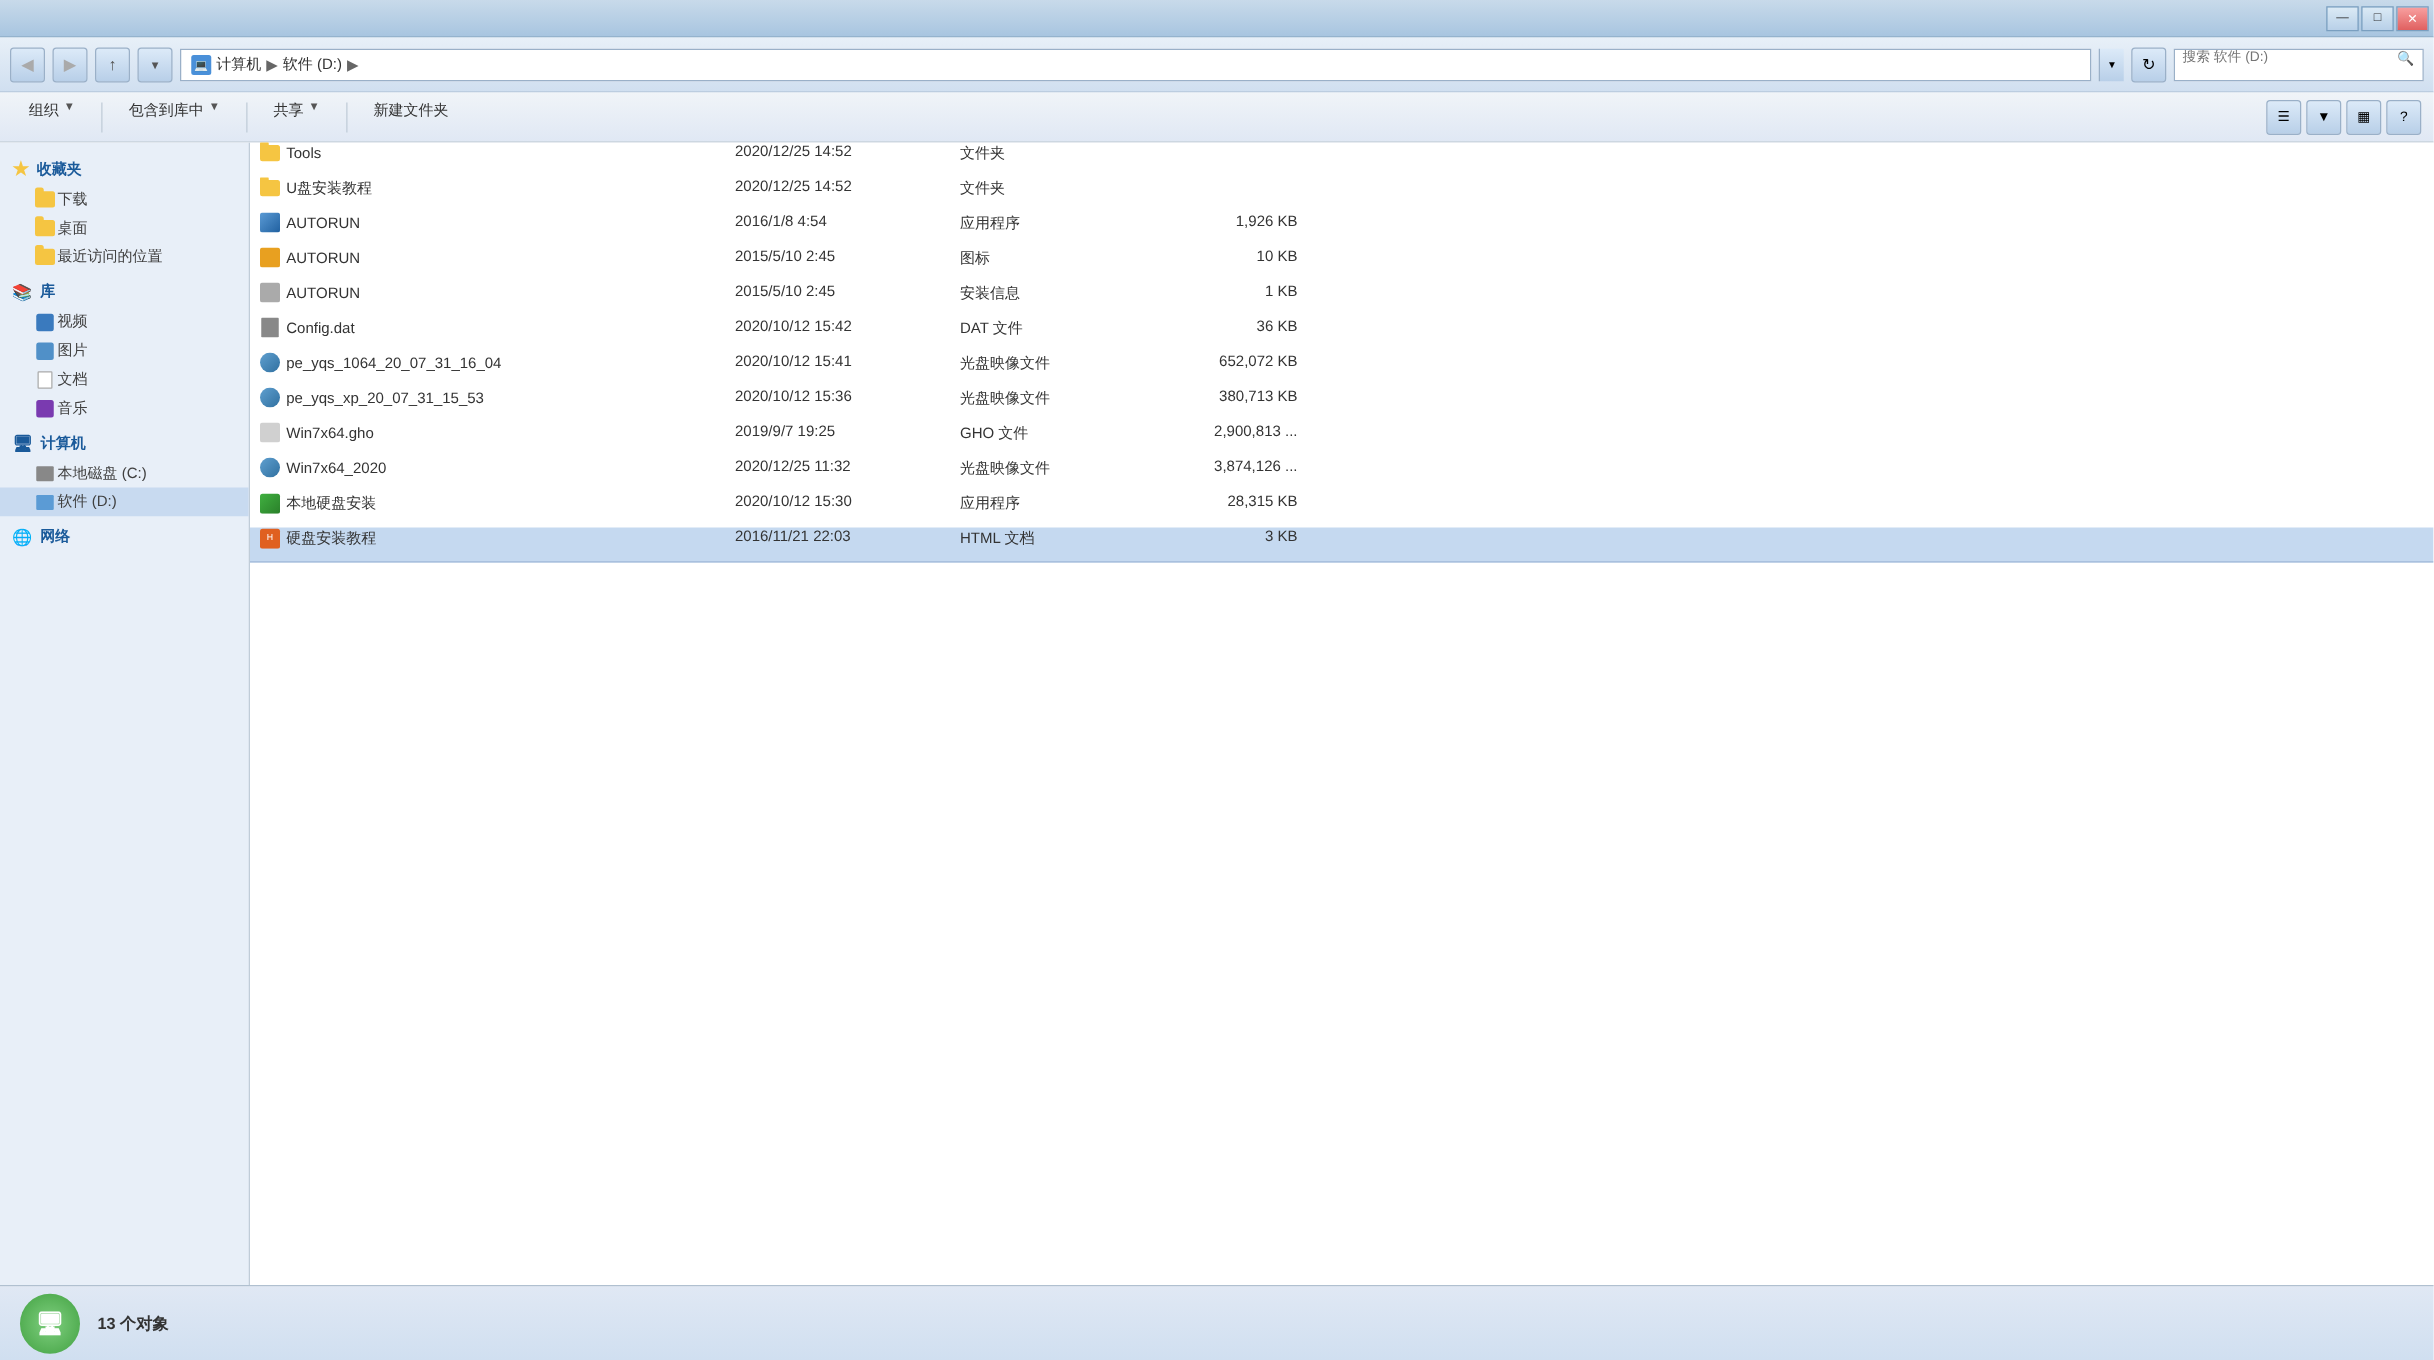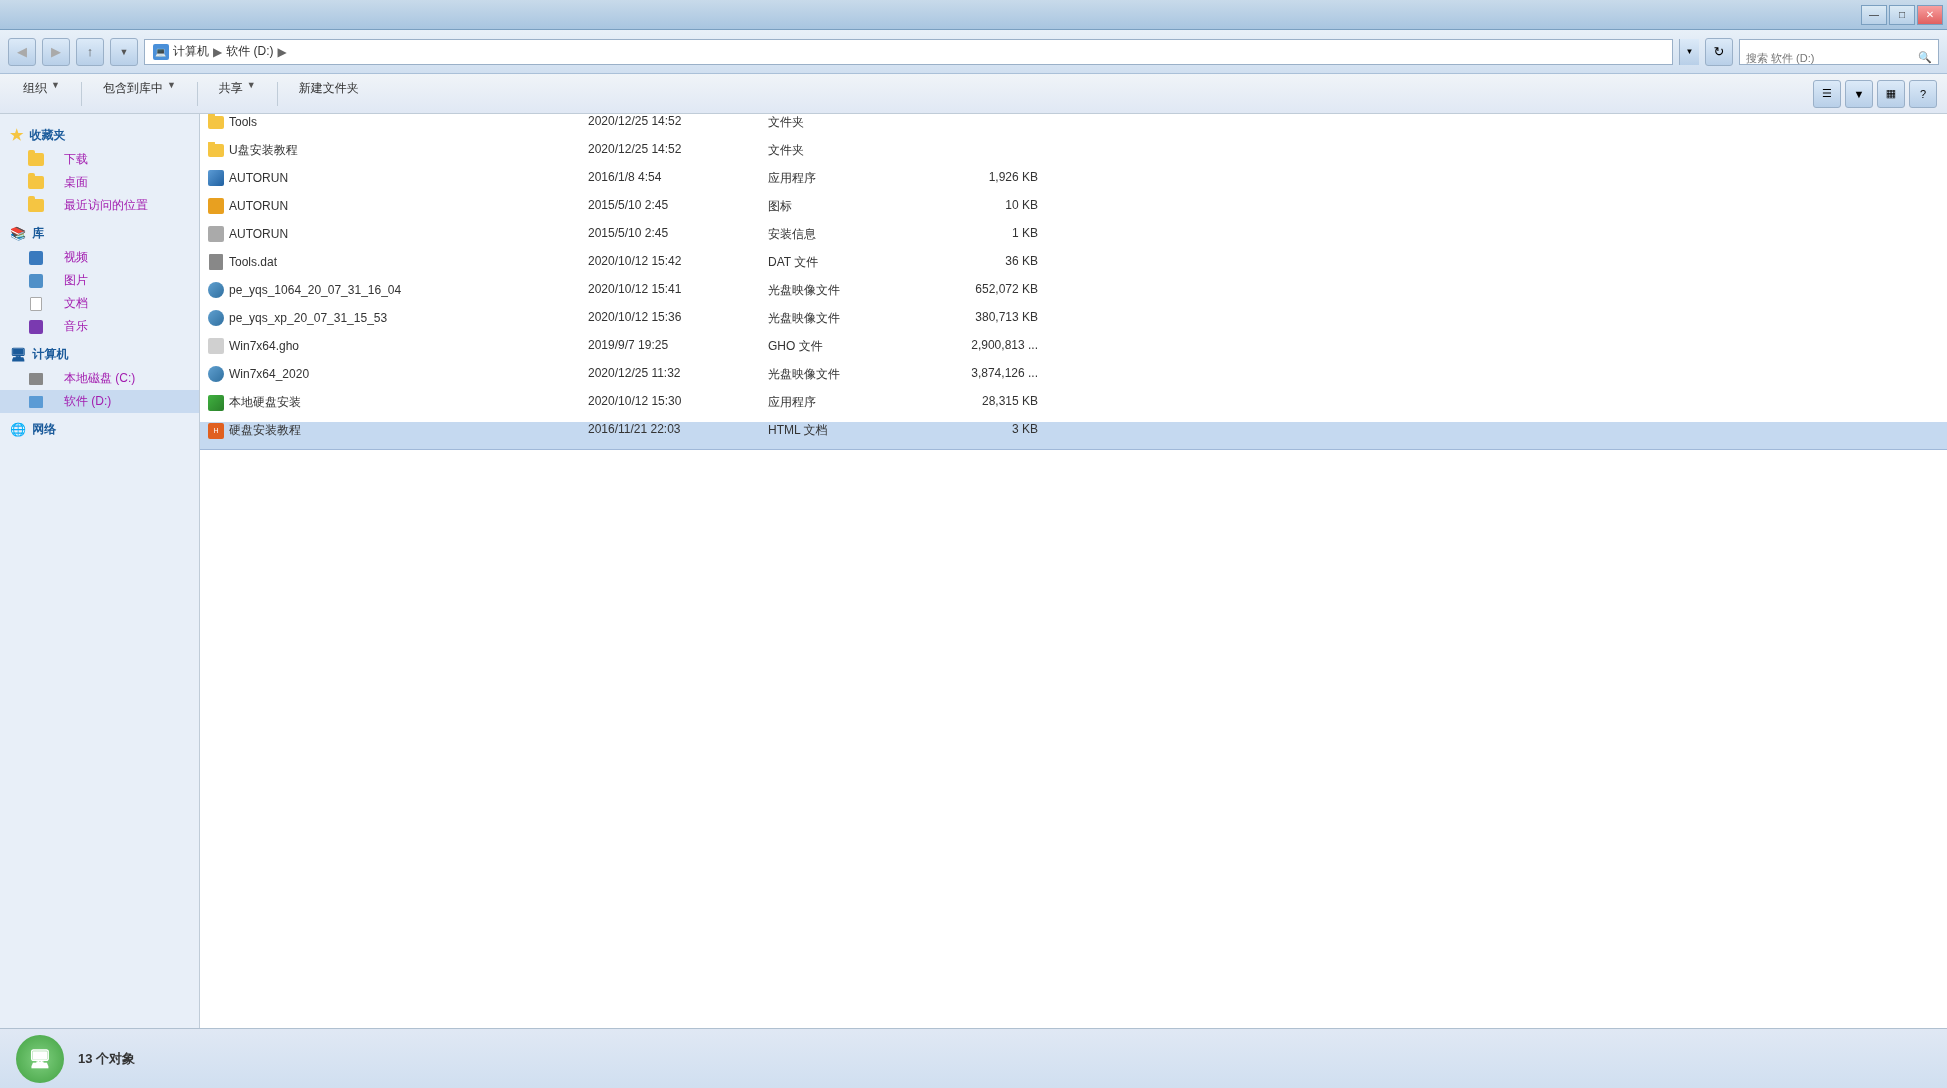--- a/index.html
+++ b/index.html
@@ -112,21 +112,21 @@
       align-items: center;
       justify-content: center;
       font-size: 13px;
     }
     .search-box {
       width: 200px;
       height: 26px;
       border: 1px solid #9ab0c8;
       background: #fff;
       display: flex;
-      align-items: flex-end;
+      align-items: flex-start;
       padding: 0 6px;
       font-size: 11px;
       color: #888;
     }
     .search-box input {
       border: none;
       outline: none;
       flex: 1;
       font-size: 11px;
       color: #888;
@@ -196,23 +196,23 @@
       font-weight: bold;
       color: #1a5a9a;
       cursor: pointer;
       gap: 6px;
     }
     .sidebar-item {
       display: flex;
       align-items: center;
       padding: 3px 10px 3px 28px;
       font-size: 12px;
-      color: #a21caf;
-      cursor: pointer;
-      gap: 20px;
+      color: #404040;
+      cursor: pointer;
+      gap: 2px;
     }
     .sidebar-item.active { background: #c8daf0; }
     .sidebar-item-icon {
       width: 16px;
       height: 16px;
       display: inline-flex;
       align-items: center;
       justify-content: center;
       flex-shrink: 0;
     }
@@ -537,21 +537,21 @@
     </div>
     <div class="file-cell date">2015/5/10 2:45</div>
     <div class="file-cell type">安装信息</div>
     <div class="file-cell size">1 KB</div>
   </div>
         <div class="file-row">
     <div class="file-cell name">
       <span class="file-icon">
               <div class="fi-dat"></div>
             </span>
-      <span>Tools.dat</span>
+      <span>Config.dat</span>
     </div>
     <div class="file-cell date">2020/10/12 15:42</div>
     <div class="file-cell type">DAT 文件</div>
     <div class="file-cell size">36 KB</div>
   </div>
         <div class="file-row">
     <div class="file-cell name">
       <span class="file-icon">
               <div class="fi-iso"></div>
             </span>

